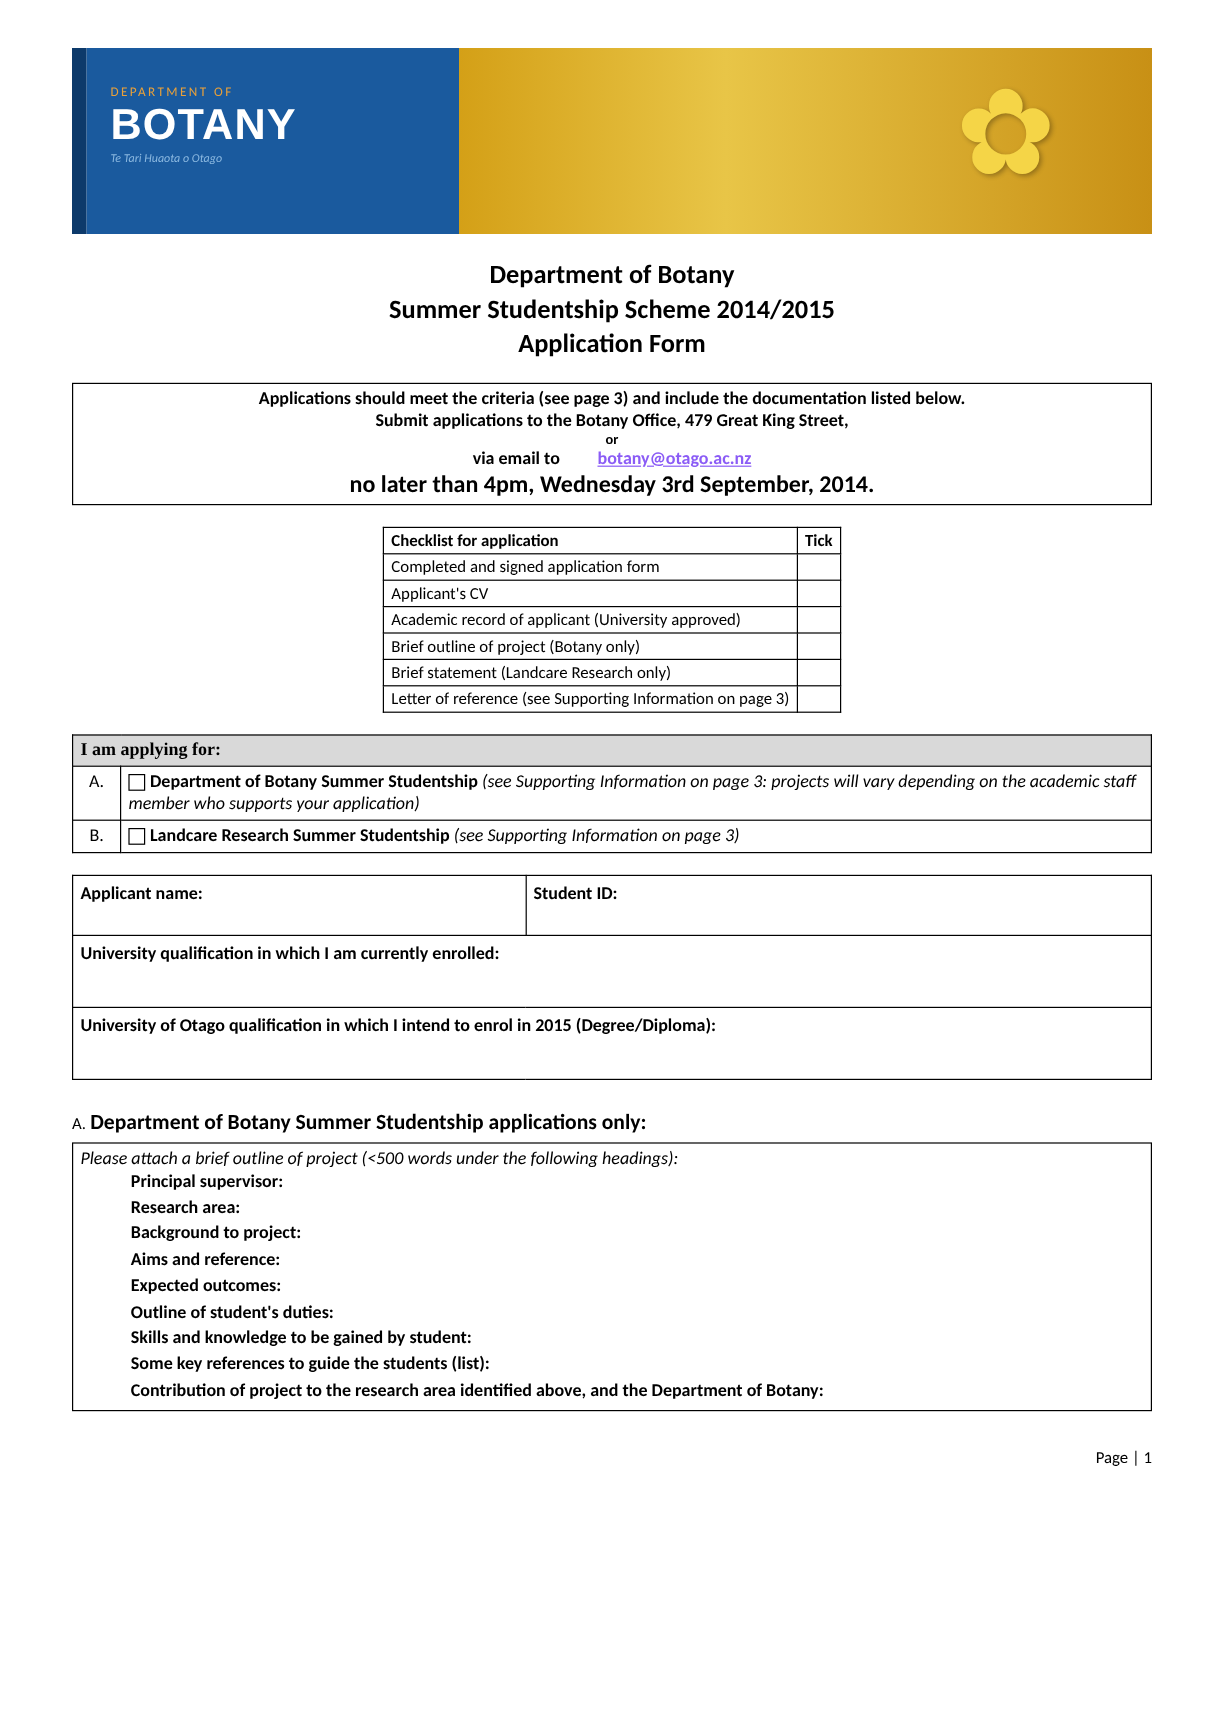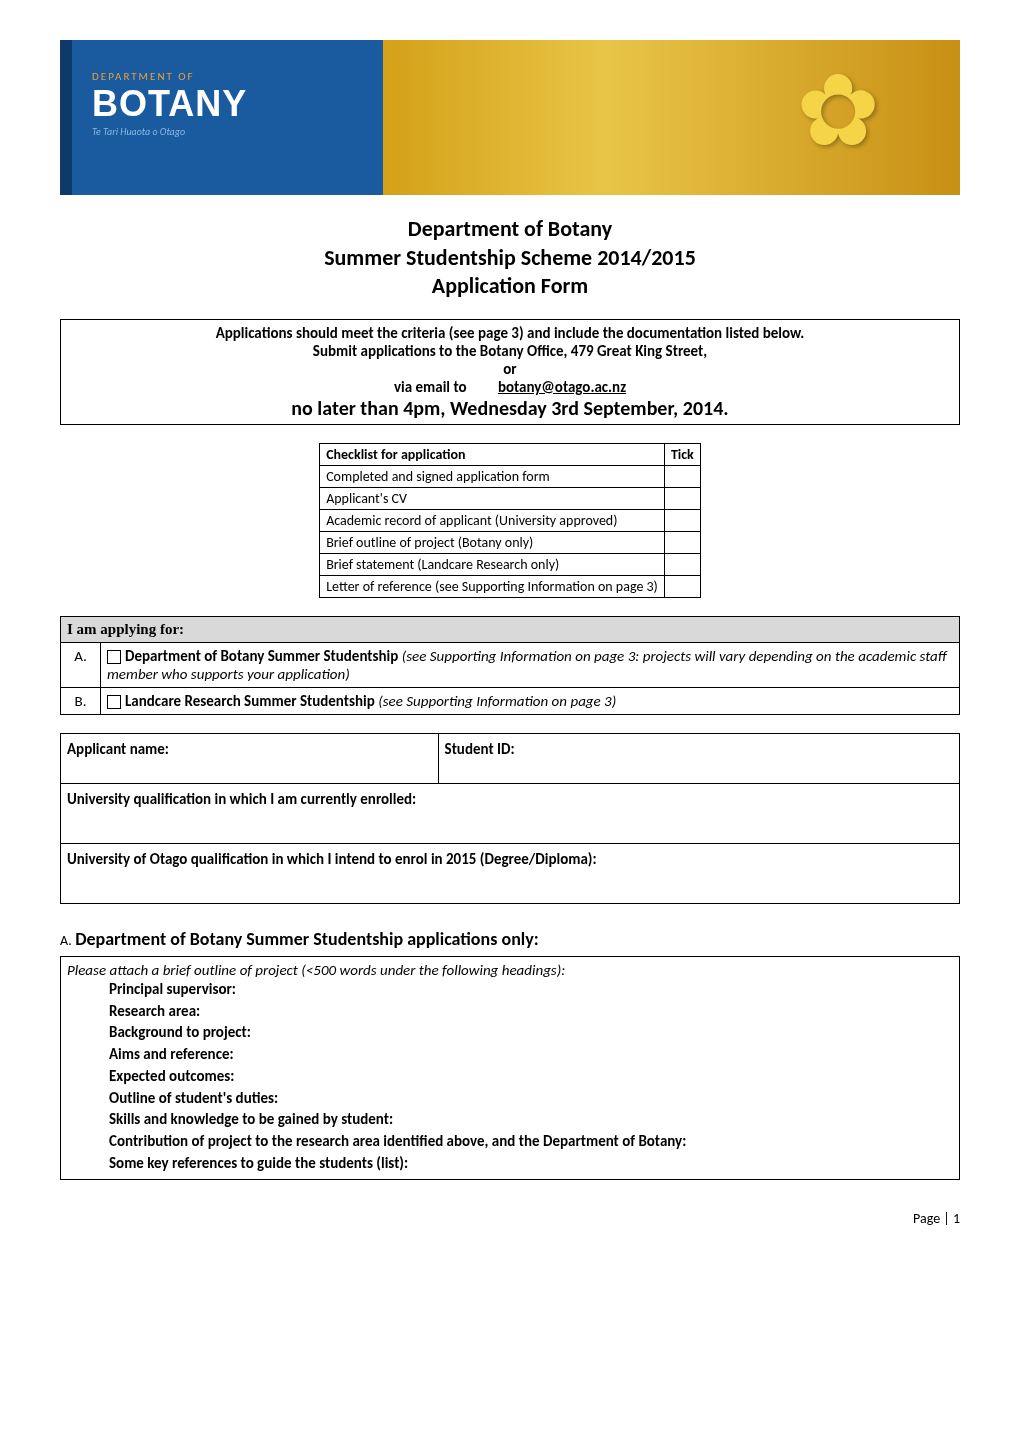--- a/index.html
+++ b/index.html
@@ -39,23 +39,23 @@
   }
   .title-block { text-align: center; margin: 18px 0; }
   .title-block div { font-size: 22px; font-weight: bold; line-height: 1.3; }
   .instructions-box {
     border: 1px solid #000;
     padding: 4px;
     text-align: center;
     margin-bottom: 18px;
   }
   .instructions-box .bold-line { font-weight: bold; font-size: 15px; }
-  .instructions-box .or-line { font-weight: bold; font-size: 15px; }
+  .instructions-box .or-line { font-weight: bold; font-size: 12px; }
   .instructions-box .email-line { font-weight: bold; font-size: 15px; }
-  .instructions-box a { color: #000000; text-decoration: underline; padding-left: 28px; }
+  .instructions-box a { color: #8b5cf6; text-decoration: underline; padding-left: 28px; }
   .deadline { font-weight: bold; font-size: 20px; }
   .checklist-table {
     border-collapse: collapse;
     margin: 0 auto 18px auto;
   }
   .checklist-table th, .checklist-table td {
     border: 1px solid #000;
     padding: 2px 6px;
     font-size: 14px;
     text-align: left;
@@ -191,17 +191,17 @@
 
 <div class="outline-box">
   <div class="intro">Please attach a brief outline of project (&lt;500 words under the following headings):</div>
   <div class="field">Principal supervisor:</div>
   <div class="field">Research area:</div>
   <div class="field">Background to project:</div>
   <div class="field">Aims and reference:</div>
   <div class="field">Expected outcomes:</div>
   <div class="field">Outline of student's duties:</div>
   <div class="field">Skills and knowledge to be gained by student:</div>
+  <div class="field">Some key references to guide the students (list):</div>
   <div class="field">Contribution of project to the research area identified above, and the Department of Botany:</div>
-  <div class="field">Some key references to guide the students (list):</div>
 </div>
 
 <div class="page-num">Page | 1</div>
 
 </body></html>

